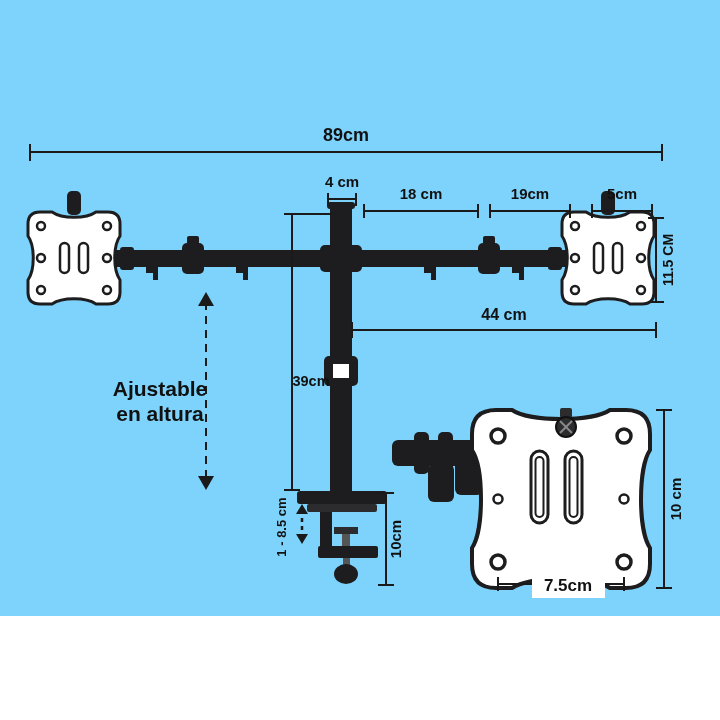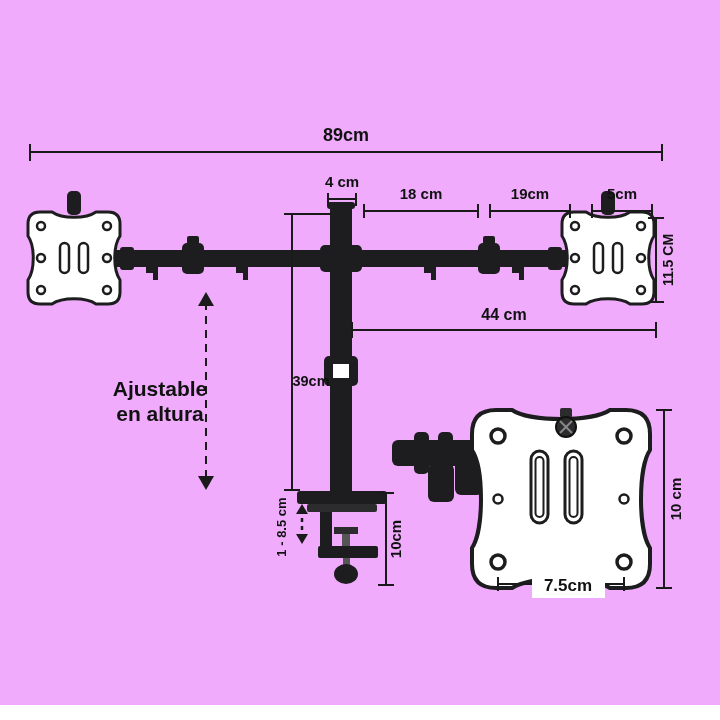--- a/index.html
+++ b/index.html
@@ -1,16 +1,16 @@
 <!DOCTYPE html>
 <html><head>
 <meta charset="utf-8">
 <style>
   html,body{margin:0;padding:0;background:#ffffff;}
-  .stage{width:720px;height:705px;position:relative;background:#f0abfc;overflow:hidden;}
+  .stage{width:720px;height:616px;position:relative;background:#7dd3fc;overflow:hidden;}
   svg text{font-family:"Liberation Sans","DejaVu Sans",sans-serif;font-weight:700;fill:#111111;}
   .dim{stroke:#1a1a1a;stroke-width:2;fill:none;}
   .dimthick{stroke:#1a1a1a;stroke-width:2.5;fill:none;}
   .struct{fill:#1d1d1f;}
   .struct2{fill:#2c2c2e;}
   .metal{fill:#555555;}
   .plate{fill:#ffffff;stroke:#1d1d1f;}
   .hole{fill:#ffffff;stroke:#1d1d1f;}
   .arrowhead{fill:#1a1a1a;}
 </style>

